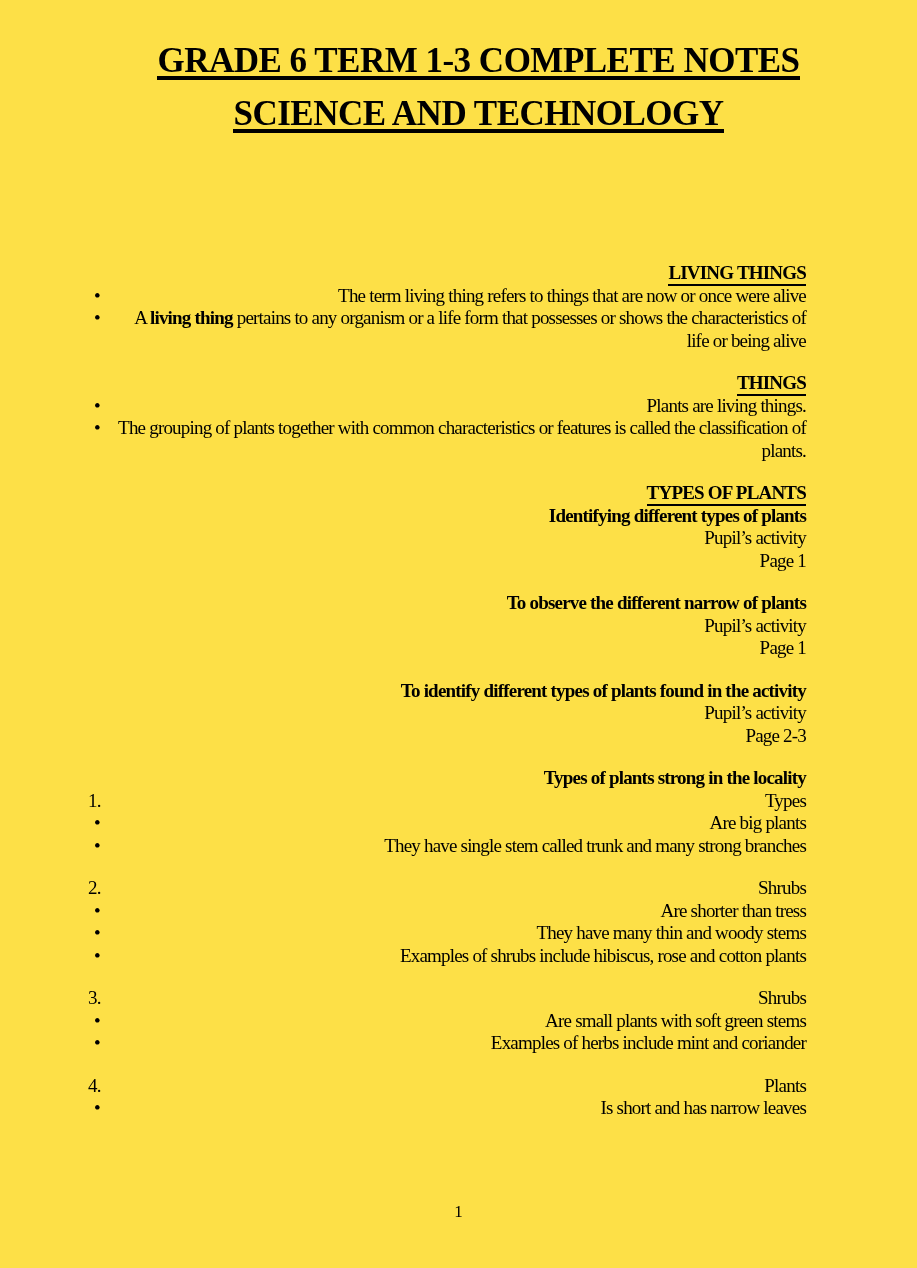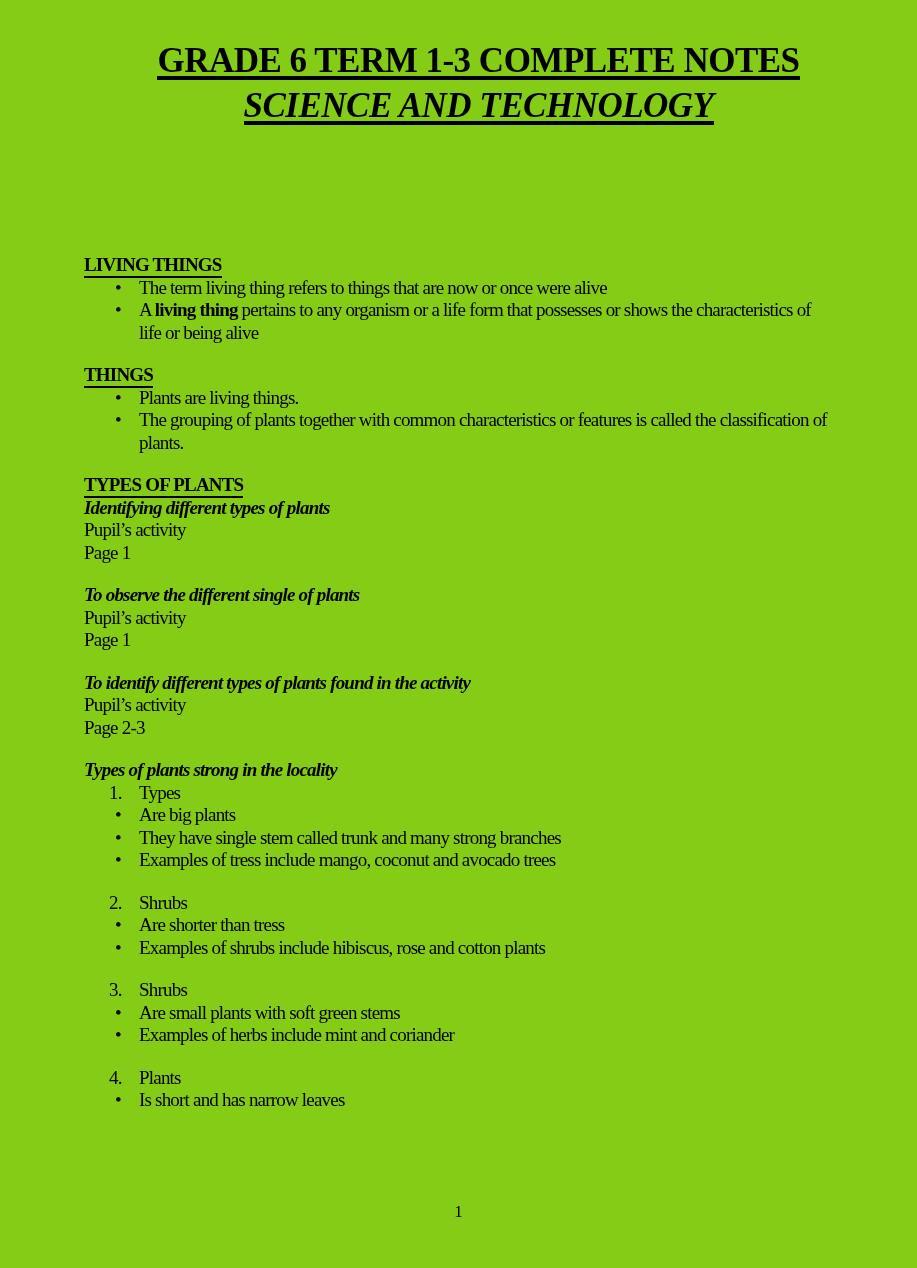--- a/index.html
+++ b/index.html
@@ -4,21 +4,21 @@
 <style>
   html, body {
     margin: 0;
     padding: 0;
     background: #ffffff;
   }
   .page {
     position: relative;
     width: 917px;
     height: 1268px;
-    background: #84cc16;
+    background: #fde047;
     color: #000000;
     font-family: "Liberation Serif", "DejaVu Serif", serif;
     overflow: hidden;
   }
   
   .title-block {
     padding-top: 45px;
     width: 743px;
     margin-left: 107px;
     text-align: center;
@@ -30,46 +30,46 @@
     letter-spacing: -0.5px;
     white-space: nowrap;
   }
   .title-line .u {
     display: inline-block;
     border-bottom: 4px solid #000;
     padding-bottom: 1px;
     line-height: 29px;
   }
   .title-line.second {
-    margin-top: 10px;
-    font-style: italic;
+    margin-top: 18px;
   }
   
   .content {
-    margin-left: 84px;
+    margin-left: 63px;
     width: 743px;
     margin-top: 129px;
     font-size: 19px;
     line-height: 22.5px;
     letter-spacing: -0.8px;
+    text-align: right;
   }
   .section { margin-top: 20px; }
   .section.first { margin-top: 0; }
   h2.sec-heading {
     margin: 0;
     font-size: 19px;
     font-weight: bold;
     line-height: 22.5px;
   }
   h2.sec-heading .hu {
     border-bottom: 2px solid #000;
     padding-bottom: 1px;
   }
   .line { line-height: 22.5px; }
-  .bold { font-weight: bold; font-style: italic; }
+  .bold { font-weight: bold; }
   .row {
     position: relative;
     padding-left: 55px;
     line-height: 22.5px;
   }
   .row.bullet::before {
     content: "\2022";
     position: absolute;
     left: 31px;
     top: 0;
@@ -133,21 +133,21 @@
     <section class="section">
       <h2 class="sec-heading"><span class="hu">TYPES OF PLANTS</span></h2>
 
       <div class="activity first">
         <div class="line bold">Identifying different types of plants</div>
         <div class="line">Pupil’s activity</div>
         <div class="line">Page 1</div>
       </div>
 
       <div class="activity">
-        <div class="line bold">To observe the different single of plants</div>
+        <div class="line bold">To observe the different narrow of plants</div>
         <div class="line">Pupil’s activity</div>
         <div class="line">Page 1</div>
       </div>
 
       <div class="activity">
         <div class="line bold">To identify different types of plants found in the activity</div>
         <div class="line">Pupil’s activity</div>
         <div class="line">Page 2-3</div>
       </div>
     </section>
@@ -155,29 +155,29 @@
     <section class="section">
       <div class="line bold">Types of plants strong in the locality</div>
 
       <div class="group first">
         <div class="row">
           <span class="num">1.</span>
           <span class="txt">Types</span>
         </div>
         <div class="row bullet"><span class="txt">Are big plants</span></div>
         <div class="row bullet"><span class="txt">They have single stem called trunk and many strong branches</span></div>
-        <div class="row bullet"><span class="txt">Examples of tress include mango, coconut and avocado trees</span></div>
       </div>
 
       <div class="group">
         <div class="row">
           <span class="num">2.</span>
           <span class="txt">Shrubs</span>
         </div>
         <div class="row bullet"><span class="txt">Are shorter than tress</span></div>
+        <div class="row bullet"><span class="txt">They have many thin and woody stems</span></div>
         <div class="row bullet"><span class="txt">Examples of shrubs include hibiscus, rose and cotton plants</span></div>
       </div>
 
       <div class="group">
         <div class="row">
           <span class="num">3.</span>
           <span class="txt">Shrubs</span>
         </div>
         <div class="row bullet"><span class="txt">Are small plants with soft green stems</span></div>
         <div class="row bullet"><span class="txt">Examples of herbs include mint and coriander</span></div>

